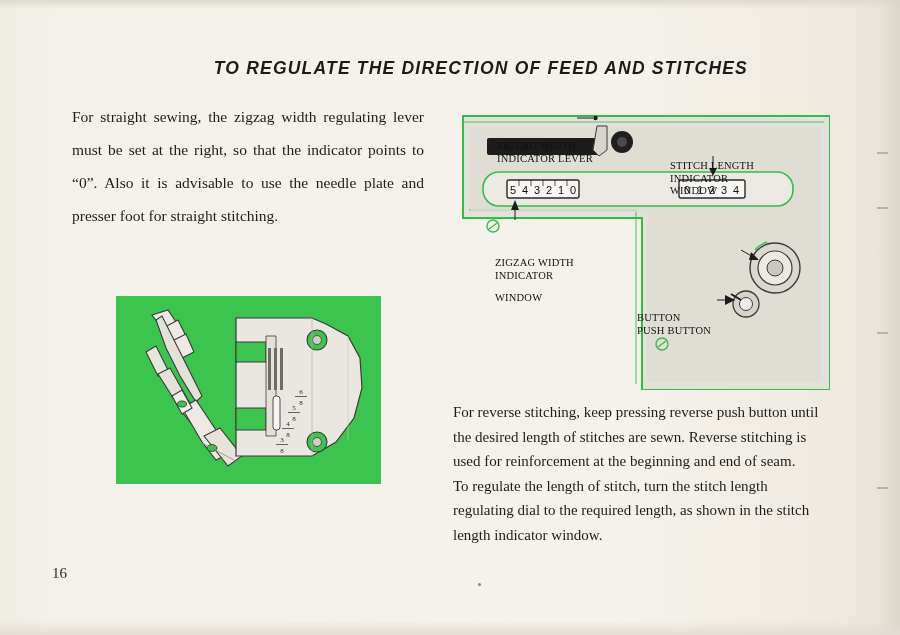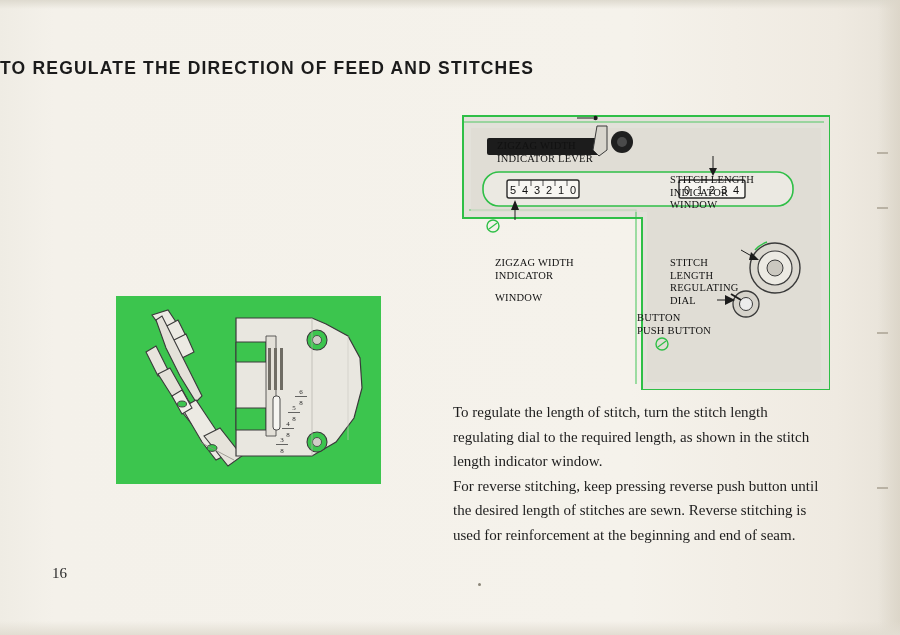--- a/index.html
+++ b/index.html
@@ -50,22 +50,23 @@
     height: 2px;
     background: #b9b2a4;
   }
 
   
   #heading {
     position: absolute;
     left: 0;
     top: 58px;
     width: 748px;
-    text-align: left;
+    text-align: right;
     font-family: "Liberation Sans", sans-serif;
+    font-style: italic;
     font-weight: bold;
     font-size: 17.5px;
     letter-spacing: 1.2px;
     color: #1b1b1b;
   }
 
   
   #left-text {
     position: absolute;
     left: 72px;
@@ -149,20 +150,21 @@
   <div id="edge-right"></div>
   <div id="edge-bottom"></div>
 
   <div class="margin-tick" style="top:152px;"></div>
   <div class="margin-tick" style="top:207px;"></div>
   <div class="margin-tick" style="top:332px;"></div>
   <div class="margin-tick" style="top:487px;"></div>
 
   <div id="heading">TO REGULATE THE DIRECTION OF FEED AND STITCHES</div>
 
+  <div id="left-text">For straight sewing, the zigzag width regulating lever must be set at the right, so that the indicator points to “0”. Also it is advisable to use the needle plate and presser foot for straight stitching.</div>
 
   <div id="foot-figure">
     <svg width="265" height="188" viewBox="0 0 265 188">
       <rect x="0" y="0" width="265" height="188" fill="#3cc54e"></rect>
 
       <g stroke="#3a3a3a" stroke-width="1.1" fill="#eceae3">
         <path d="M36 19 L52 14 L60 26 L47 34 Z"></path>
         <path d="M47 32 L62 24 L70 40 L54 48 Z"></path>
         <path d="M54 46 L70 38 L78 56 L62 64 Z"></path>
         <path d="M40 24 L46 20 L58 44 L74 76 L86 100 L80 106 L64 80 L50 52 Z" fill="#e4e1d9"></path>
@@ -286,47 +288,41 @@
 
       <path d="M262 202 L276 202" stroke="#1c1c1c" stroke-width="1"></path>
       <path d="M270 197 L280 202 L270 207 Z" fill="#1c1c1c"></path>
     </svg>
 
     <div class="fig-label" style="left:42px; top:8px;">
       <div>ZIGZAG WIDTH</div>
       <div>INDICATOR LEVER</div>
     </div>
 
-    <div class="fig-label" style="left:215px; top:42px;">
+    <div class="fig-label" style="left:215px; top:28px;">
       <div>STITCH LENGTH</div>
       <div>INDICATOR</div>
       <div>WINDOW</div>
     </div>
 
     <div class="fig-label" style="left:40px; top:125px;">
       <div>ZIGZAG WIDTH</div>
       <div>INDICATOR</div>
       <div style="margin-top:10px;">WINDOW</div>
     </div>
 
-    <div class="fig-label" style="left:215px; top:125px;">
-      <div>STITCH</div>
-      <div>LENGTH</div>
-      <div>REGULATING</div>
-      <div>DIAL</div>
-    </div>
 
     <div class="fig-label" style="left:182px; top:180px;">
       <div>BUTTON</div>
       <div>PUSH BUTTON</div>
     </div>
   </div>
 
   <div id="right-text">
+    <p>For reverse stitching, keep pressing reverse push button until the desired length of stitches are sewn. Reverse stitching is used for reinforcement at the beginning and end of seam.</p>
     <p>To regulate the length of stitch, turn the stitch length regulating dial to the required length, as shown in the stitch length indicator window.</p>
-    <p>For reverse stitching, keep pressing reverse push button until the desired length of stitches are sewn. Reverse stitching is used for reinforcement at the beginning and end of seam.</p>
   </div>
 
   <div id="page-number">16</div>
 
   <div id="ink-dot"></div>
 
 </div>
 
 </body></html>

